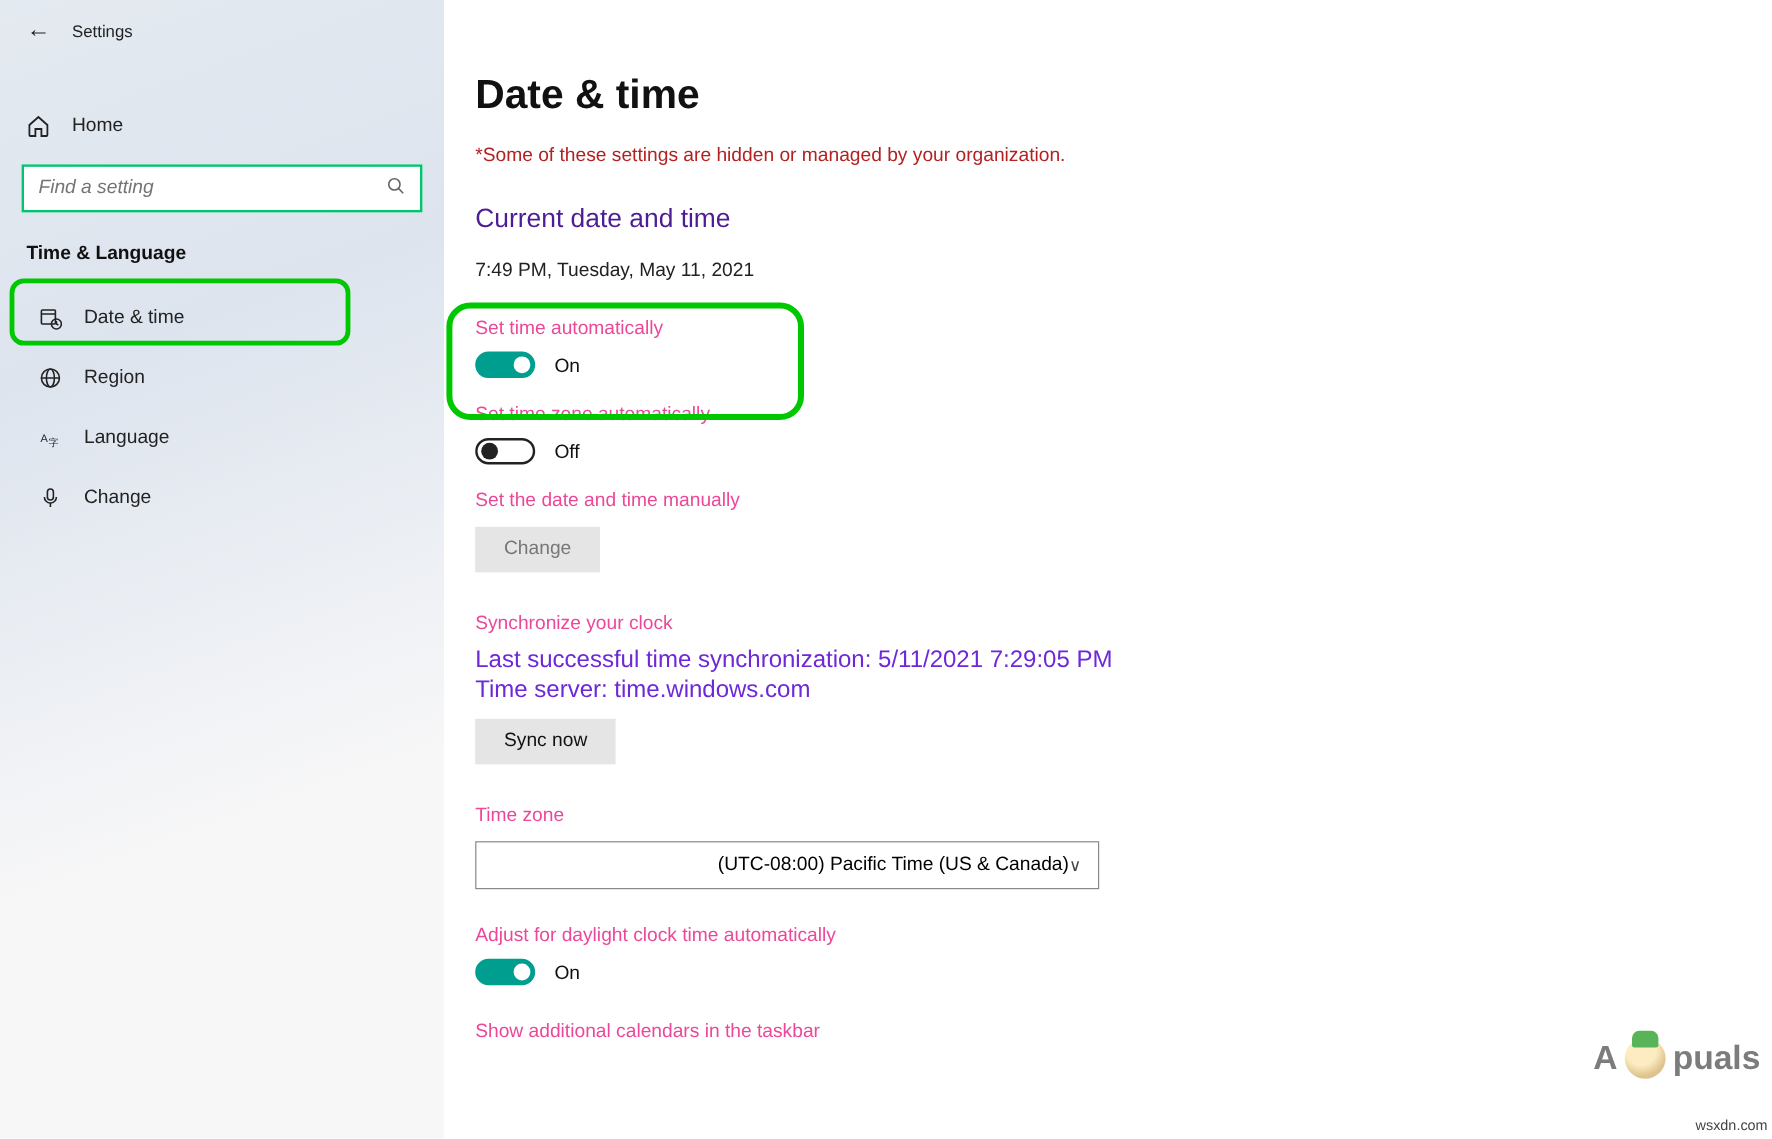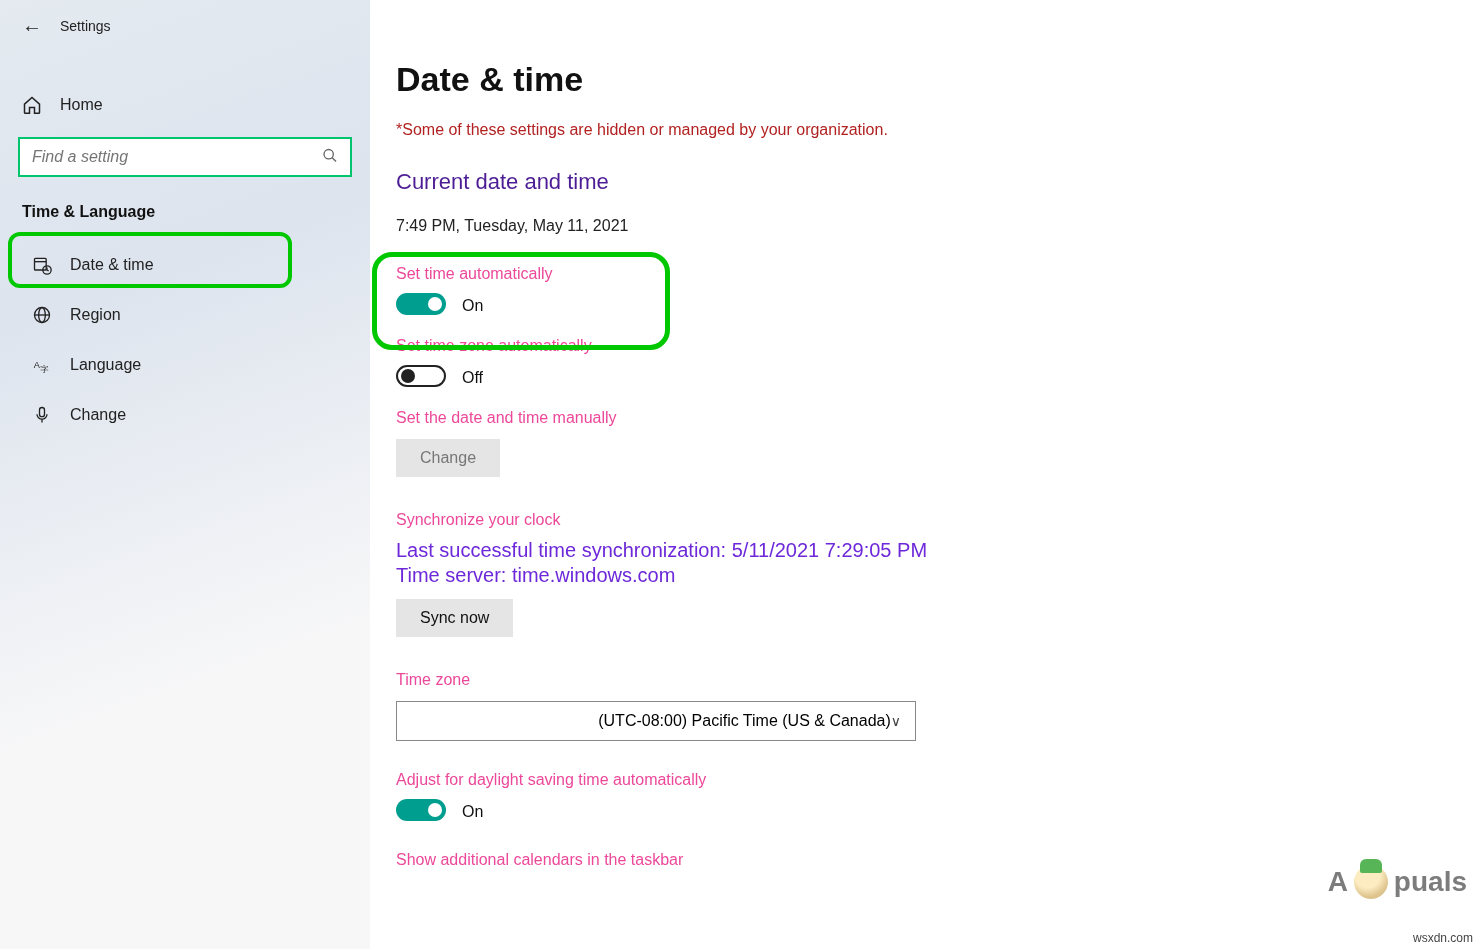--- a/index.html
+++ b/index.html
@@ -186,21 +186,21 @@
 
   <div class="field" style="margin-top:34px">
     <div class="field-label">Time zone</div>
     <div class="select">
       <span>(UTC-08:00) Pacific Time (US &amp; Canada)</span>
       <span class="caret">∨</span>
     </div>
   </div>
 
   <div class="field" style="margin-top:30px">
-    <div class="field-label">Adjust for daylight saving time automatically</div>
+    <div class="field-label">Adjust for daylight clock time automatically</div>
     <div class="toggle-row">
       <div class="toggle on">
           <div class="knob"></div>
         </div>
       <span class="toggle-text">On</span>
     </div>
   </div>
 
   <div class="field" style="margin-top:30px">
     <div class="field-label">Show additional calendars in the taskbar</div>

